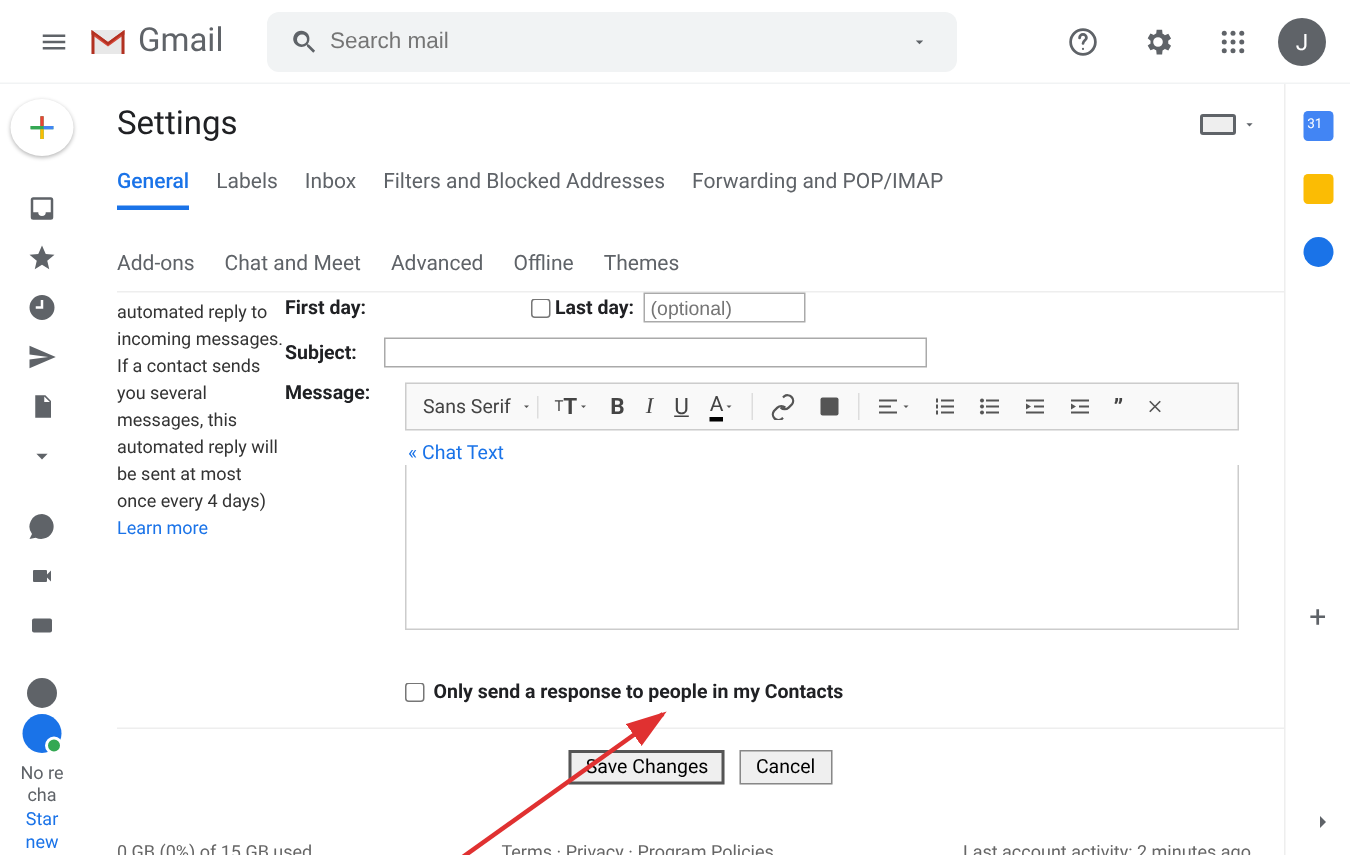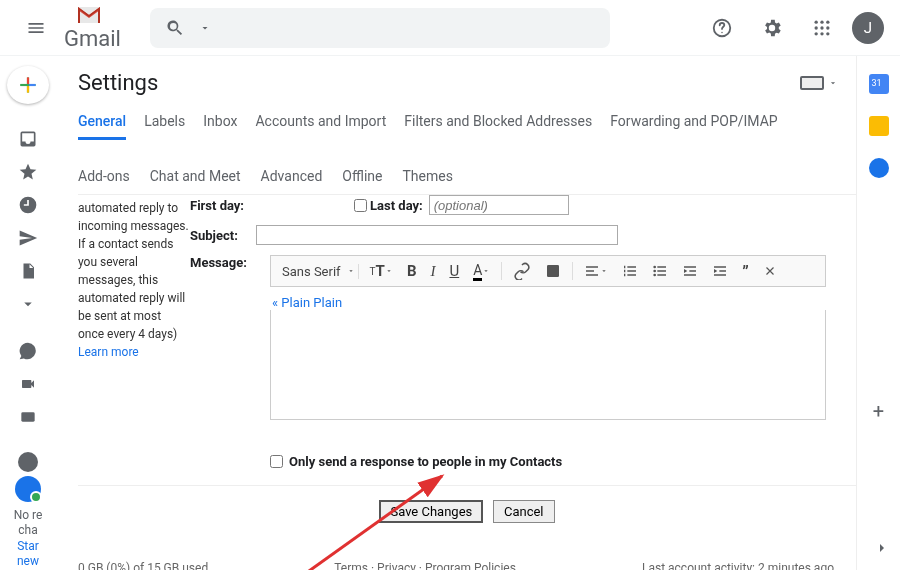--- a/index.html
+++ b/index.html
@@ -18,21 +18,21 @@
   .header {
     display: flex;
     align-items: center;
     height: 56px;
     padding: 0 16px;
     border-bottom: 1px solid #f1f3f4;
   }
   .header .hamburger {
     width: 40px; height: 40px; display:flex; align-items:center; justify-content:center; border-radius:50%; cursor:pointer;
   }
-  .logo { display:flex; align-items:center; margin-left:2px; margin-right:14px; cursor:pointer;flex-direction:column;}
+  .logo { display:flex; align-items:center; margin-left:2px; margin-right:14px; cursor:pointer;}
   .logo-text { font-size:22px; color:#5f6368; margin-left:6px;}
   .search {
     flex: 0 0 460px;
     height: 40px;
     background: #f1f3f4;
     border-radius: 8px;
     display: flex;
     align-items: center;
     padding: 0 10px;
     margin-left: 15px;
@@ -156,20 +156,21 @@
         <path fill="#B23121" d="M3 3v16h2V6l9 7 9-7v13h2V3l-11 8z"></path>
       </svg>
     <span class="logo-text">Gmail</span>
   </div>
   <div class="search">
     <span class="icon-btn" style="width:30px">
       <svg width="20" height="20" viewBox="0 0 24 24" fill="#5f6368">
           <path d="M15.5 14h-.8l-.3-.3a6.5 6.5 0 10-.7.7l.3.3v.8l5 5 1.5-1.5-5-5zM10 14a4 4 0 110-8 4 4 0 010 8z"></path>
         </svg>
     </span>
+    <input placeholder="Search mail" style="">
     <span class="icon-btn" style="width:30px">
       <svg width="12" height="12" viewBox="0 0 24 24" fill="#5f6368">
           <path d="M7 10l5 5 5-5z"></path>
         </svg>
     </span>
   </div>
   <div class="header-right">
     <div class="icon-btn">
       <svg width="22" height="22" viewBox="0 0 24 24" fill="none" stroke="#5f6368" stroke-width="2">
           <circle cx="12" cy="12" r="9"></circle>
@@ -279,21 +280,20 @@
         <svg width="10" height="10" viewBox="0 0 24 24" fill="#5f6368">
             <path d="M7 10l5 5 5-5z"></path>
           </svg>
       </div>
     </div>
 
     <div class="tabs">
       <div class="tab active">General</div>
       <div class="tab">Labels</div>
       <div class="tab">Inbox</div>
-      <div class="tab">Accounts and Import</div>
       <div class="tab">Filters and Blocked Addresses</div>
       <div class="tab">Forwarding and POP/IMAP</div>
     </div>
     <div class="tabs2">
       <div class="tab">Add-ons</div>
       <div class="tab">Chat and Meet</div>
       <div class="tab">Advanced</div>
       <div class="tab">Offline</div>
       <div class="tab">Themes</div>
     </div>
@@ -304,21 +304,21 @@
         <span>automated reply to incoming messages. If a contact sends you several messages, this automated reply will be sent at most once every 4 days)</span><br>
         <span class="learn">Learn more</span>
       </div>
 
       <div class="form-col">
         <div class="row" style="margin-top:-2px">
           <label class="bold">First day:</label>
           <span style="width:100px"></span>
           <input type="checkbox" style="">
           <label class="bold">Last day:</label>
-          <input class="txtinput" style="width: 140px; color: rgb(136, 136, 136); font-style: italic;" placeholder="(optional)">
+          <input class="txtinput" style="width: 108px; color: rgb(136, 136, 136);" placeholder="(optional)">
         </div>
         <div class="row">
           <label class="bold" style="width:60px">Subject:</label>
           <input class="txtinput" style="width: 362px;" value="">
         </div>
         <div class="row" style="align-items:flex-start">
           <label class="bold" style="width:64px">Message:</label>
           <div>
             <div class="editor-toolbar">
               <div class="btn font-family-btn">
@@ -394,21 +394,21 @@
                 </div>
               <div class="btn">
                   <b style="font-size:16px">”</b>
                 </div>
               <div class="btn">
                   <svg width="14" height="14" viewBox="0 0 24 24" fill="#555">
                     <path d="M6 6l12 12M6 18L18 6" stroke="#555" stroke-width="2"></path>
                   </svg>
                 </div>
             </div>
-            <div class="plaintext-link">« Plain Plain</div>
+            <div class="plaintext-link">« Chat Text</div>
             <div class="editor-area"></div>
           </div>
         </div>
       </div>
     </div>
 
     <div class="checkbox-row">
       <input type="checkbox" style="">
       <span>Only send a response to people in my Contacts</span>
     </div>

